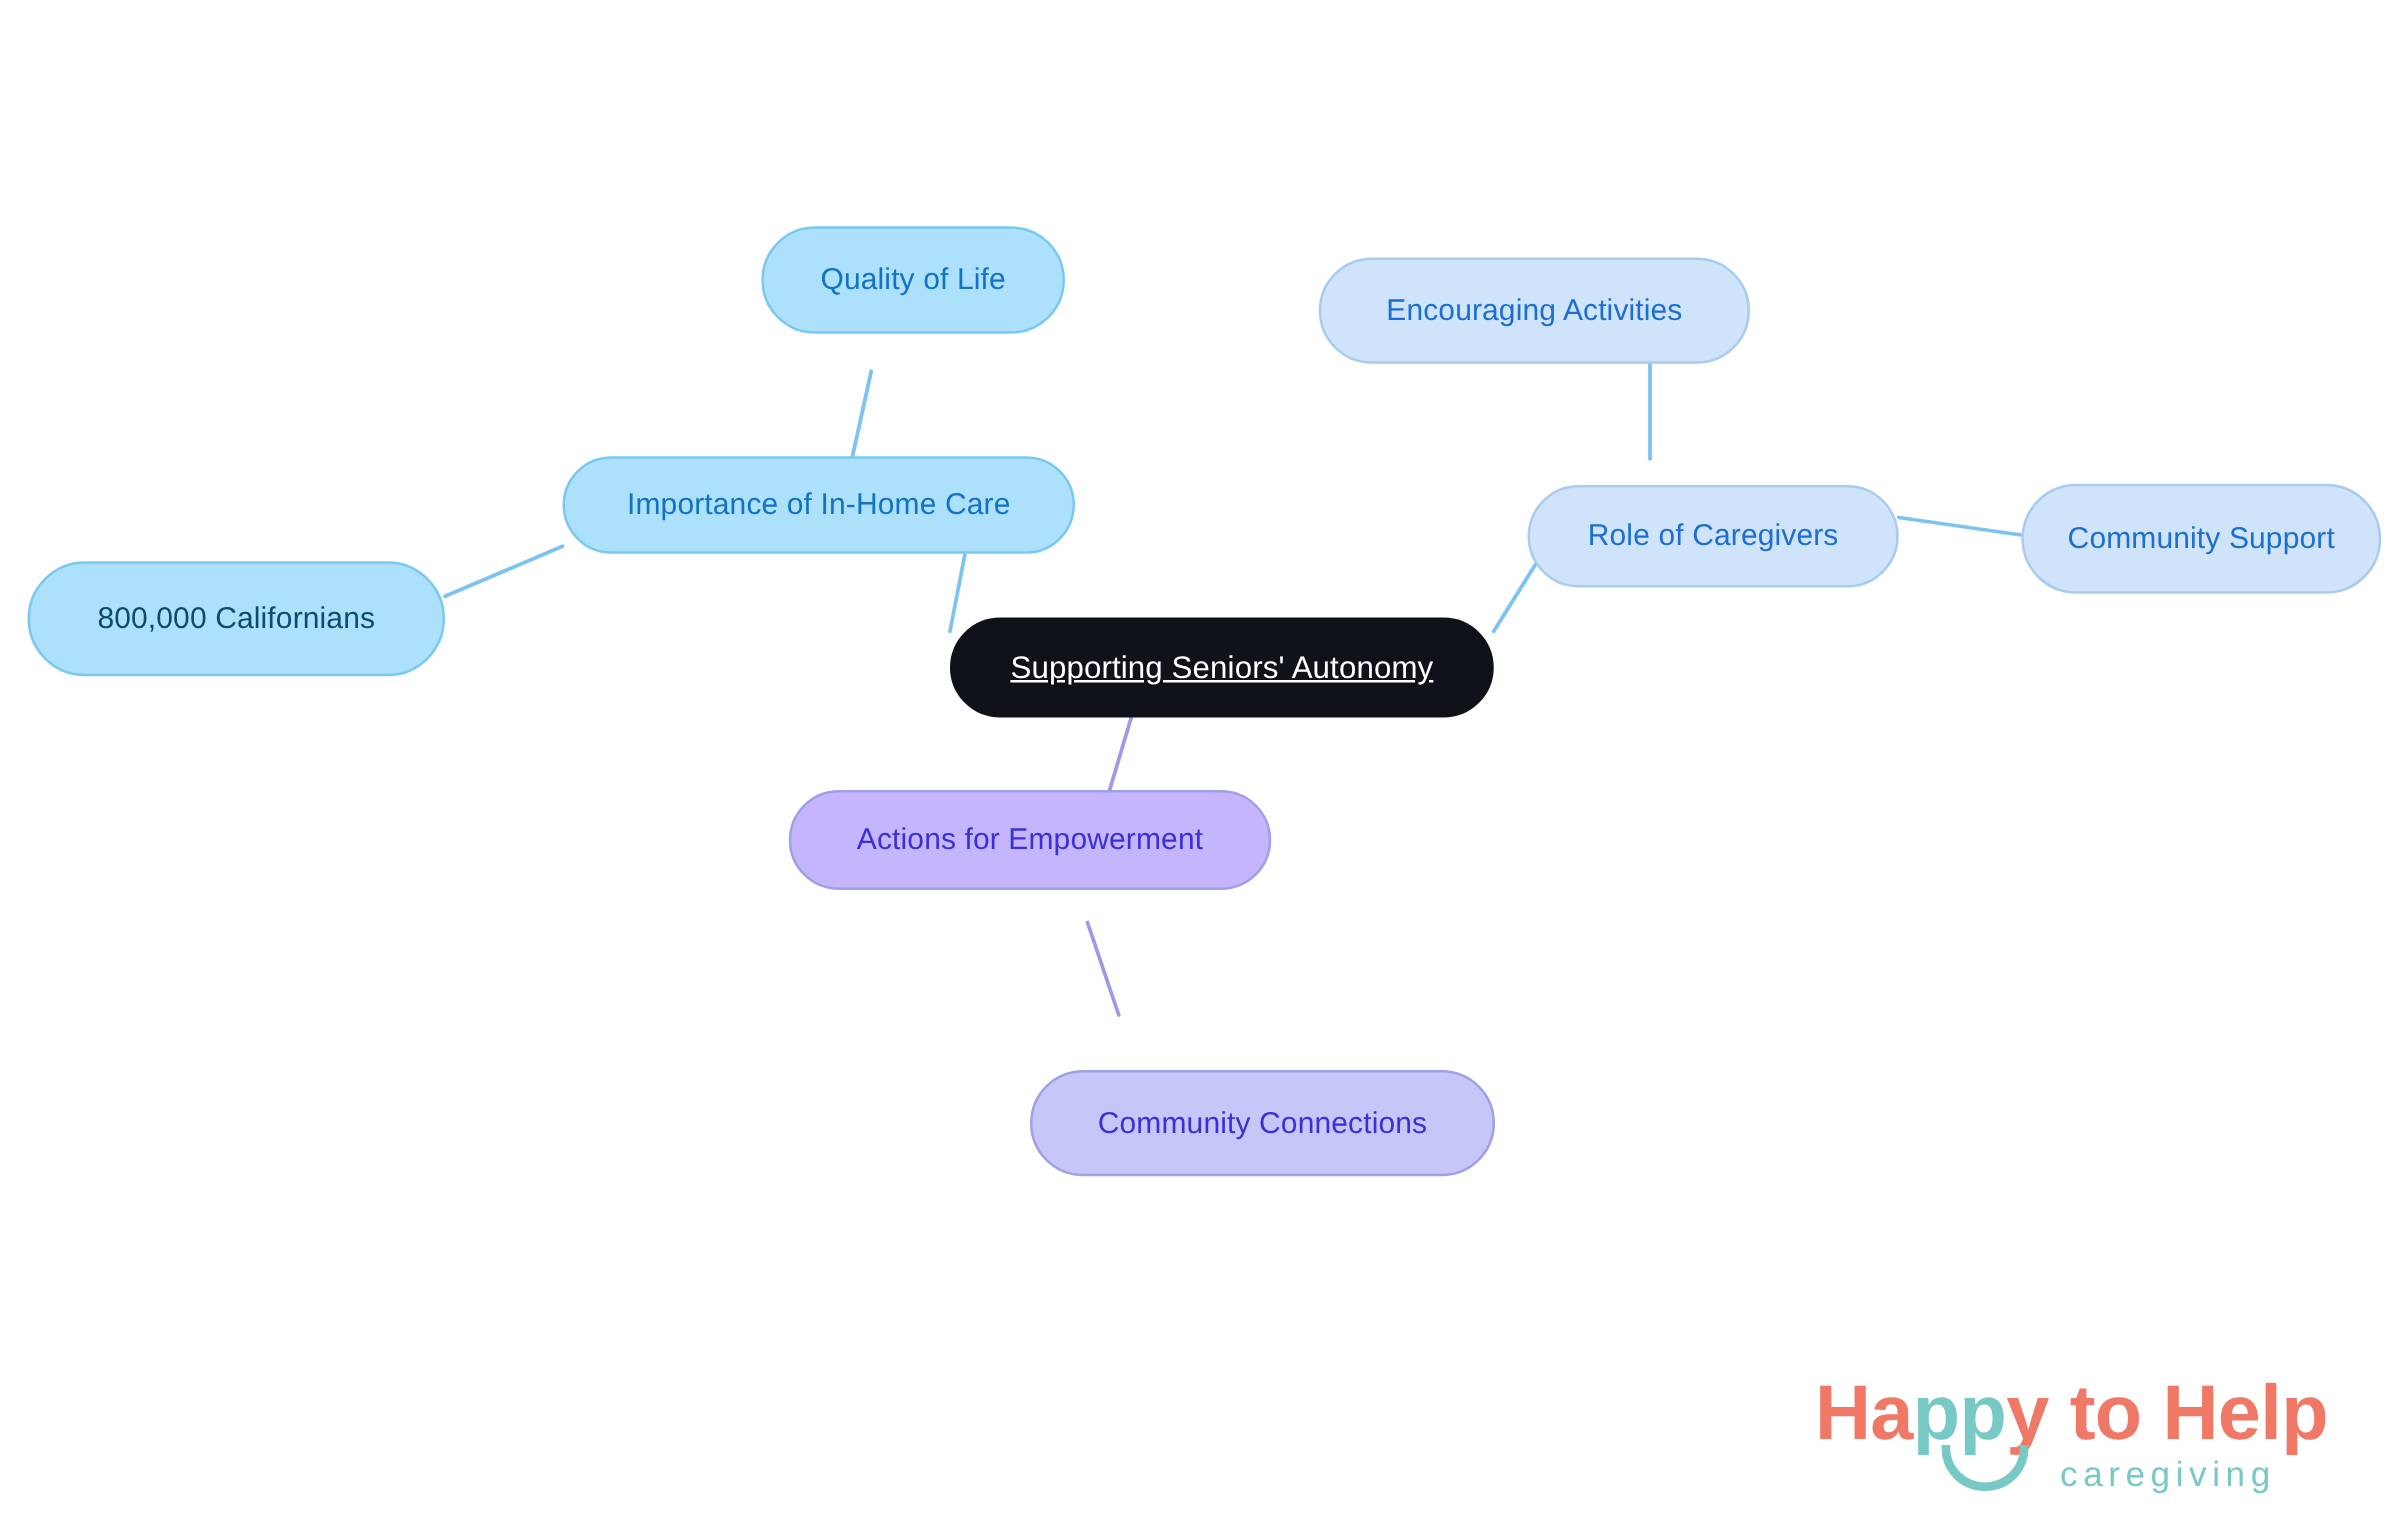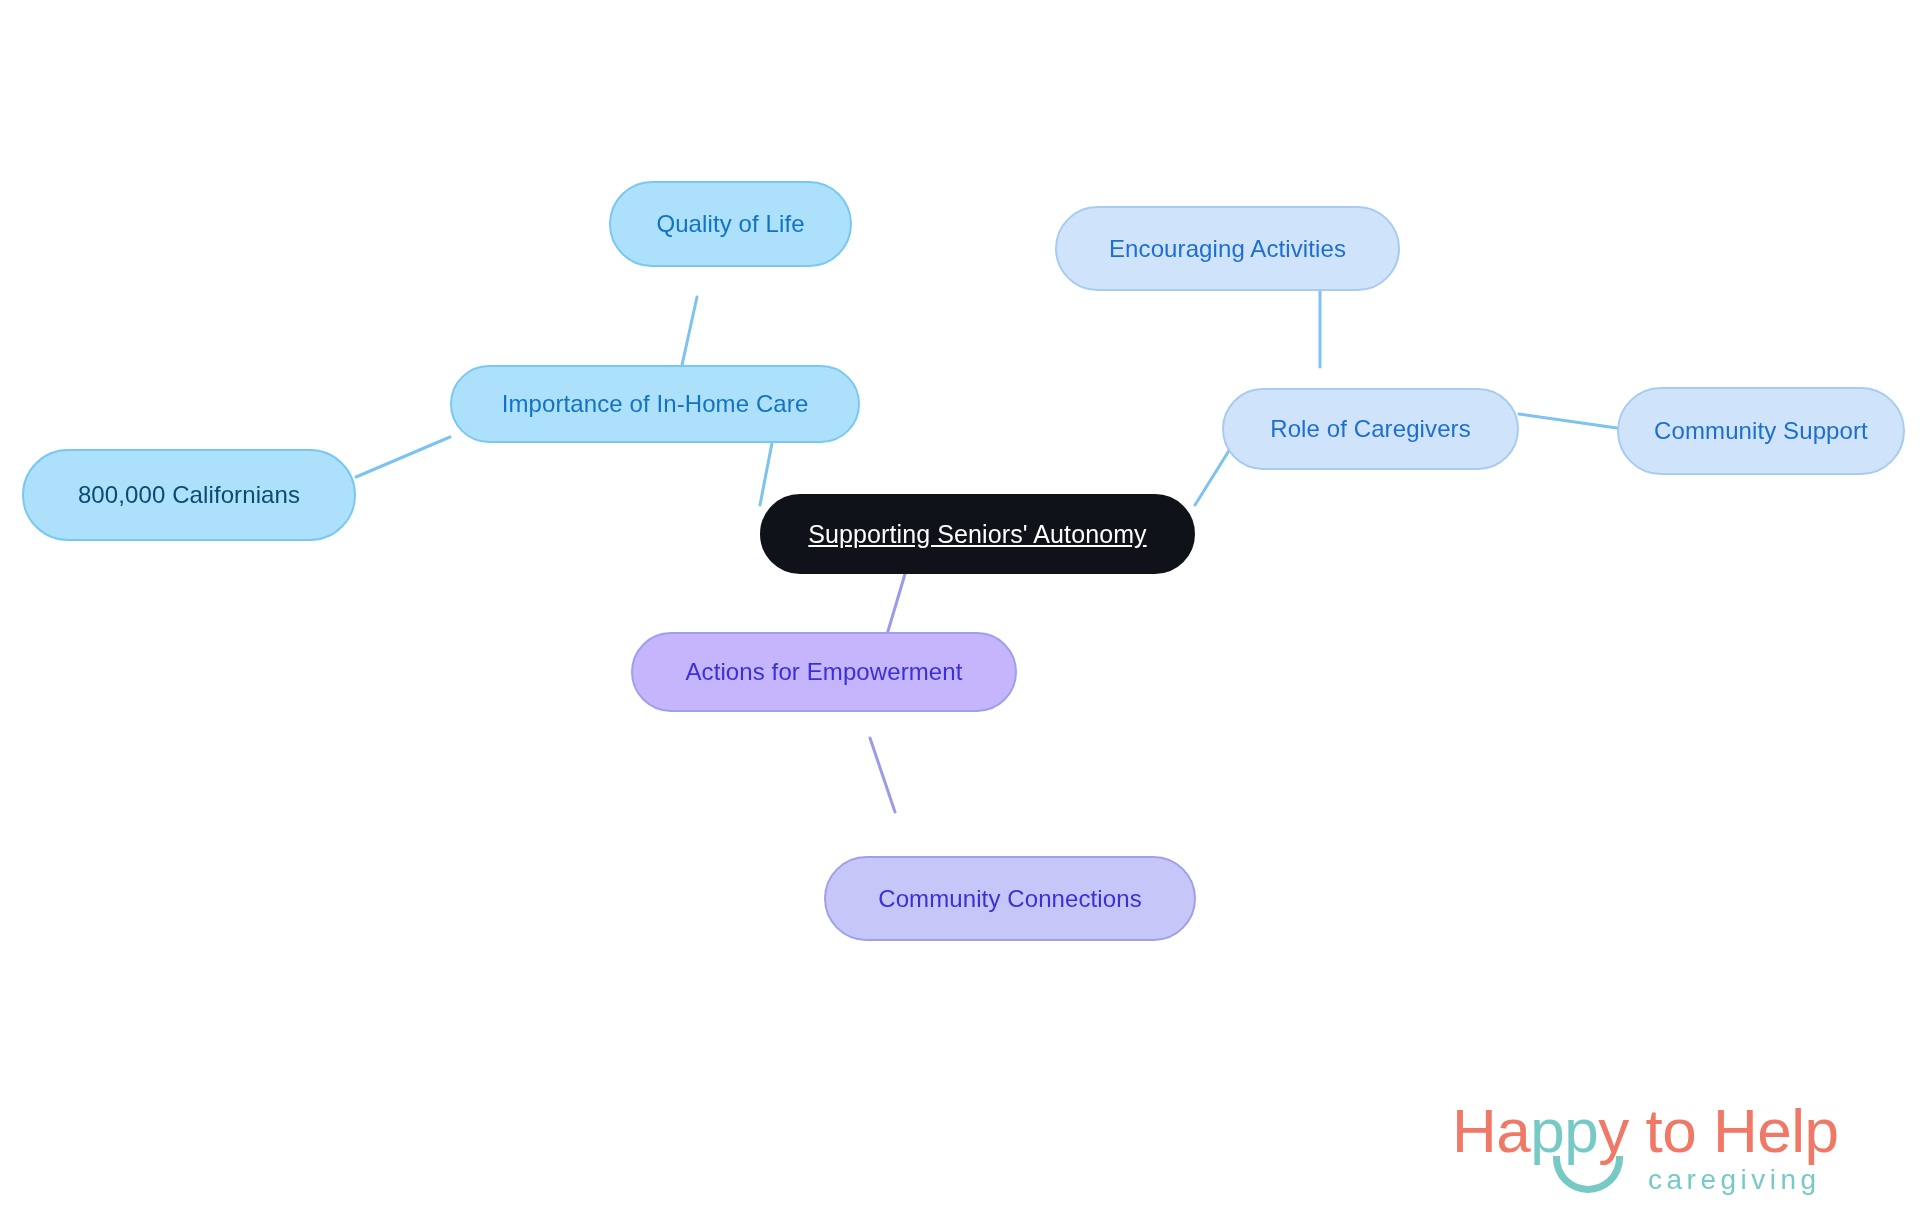--- a/index.html
+++ b/index.html
@@ -72,21 +72,21 @@
     left: 1452px;
     top: 1100px;
     width: 420px;
     height: 105px;
   }
   #brand-wordmark {
     position: absolute;
     left: 0;
     top: 0;
     font-size: 62px;
-    font-weight: normal;
+    font-weight: bold;
     letter-spacing: -0.5px;
     line-height: 1;
     white-space: nowrap;
   }
   .brand-coral { color: #ef7866; }
   .brand-teal  { color: #77c9c6; }
   #brand-smile {
     position: absolute;
     left: 101px;
     top: 56px;

